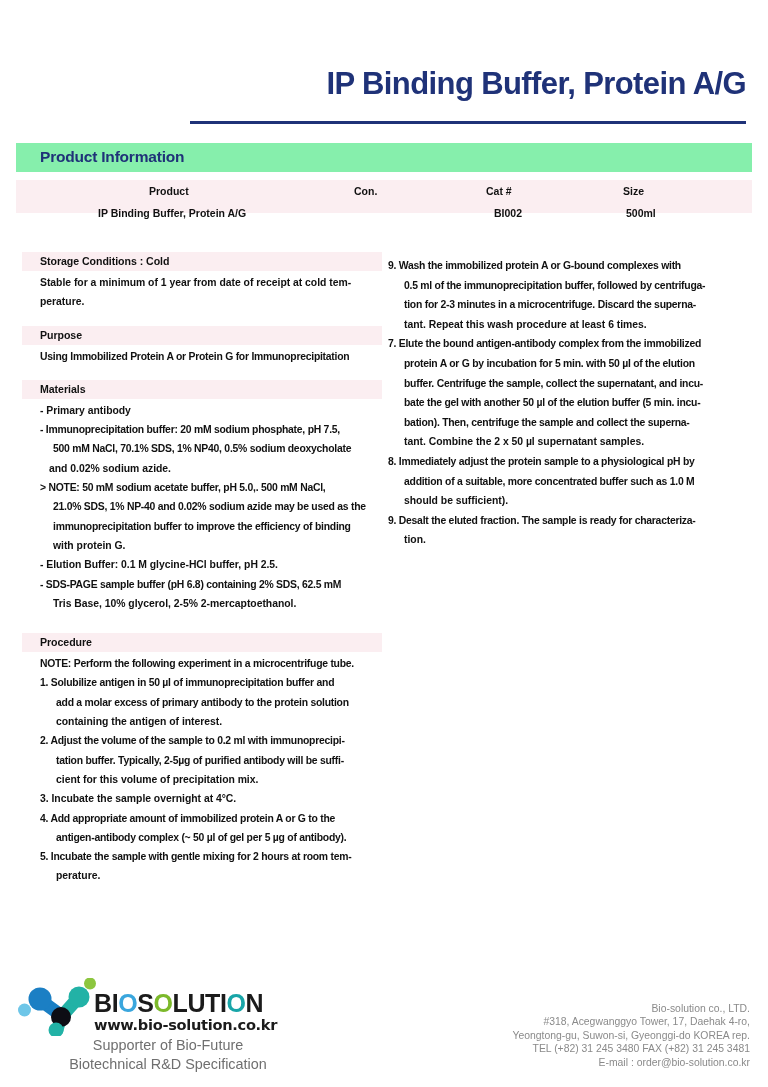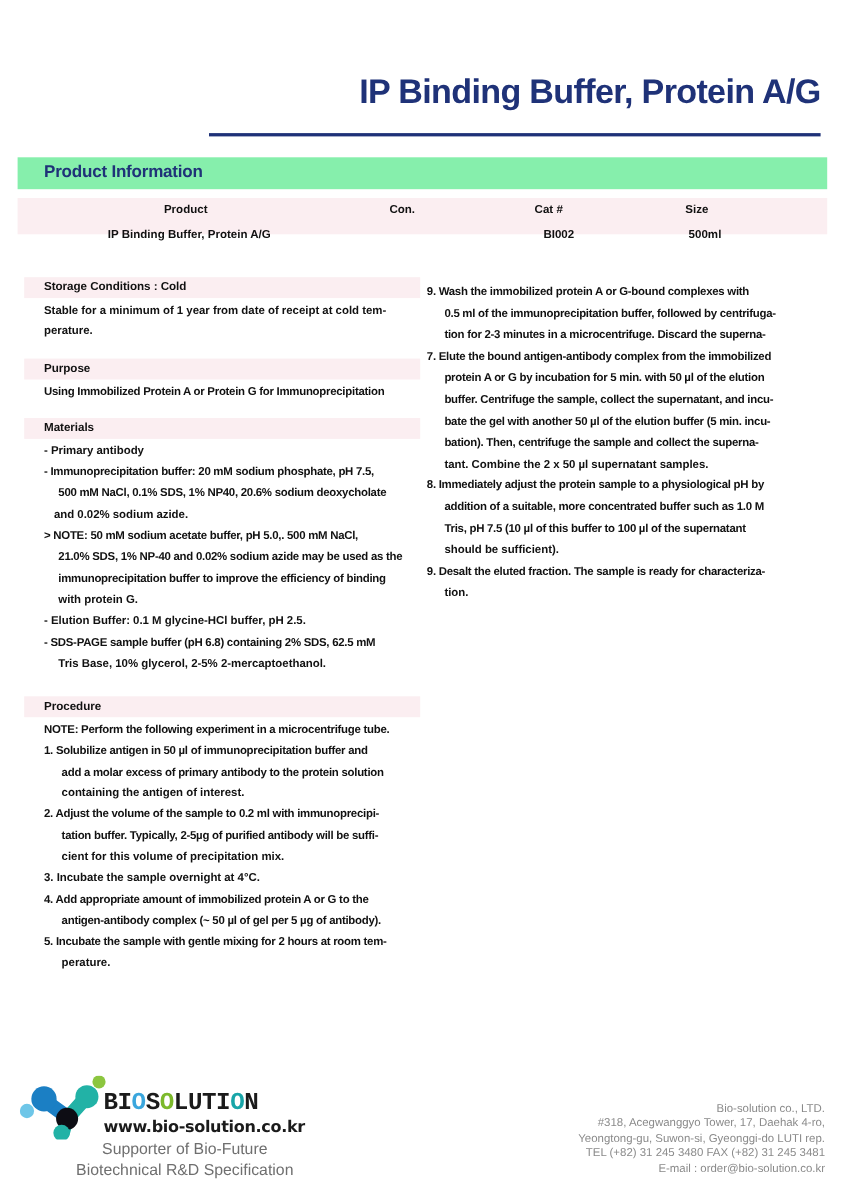--- a/index.html
+++ b/index.html
@@ -164,26 +164,26 @@
     top: 2px;
     width: 80px;
     height: 58px;
   }
   .brand-text {
     position: absolute;
     left: 76px;
     top: 14px;
   }
   .brand-word {
-    font-size: 22px;
+    font-size: 25px;
     font-weight: bold;
     letter-spacing: -0.4px;
     line-height: 26px;
     color: #1b1b1b;
-    font-family: Liberation Mono, monospace;
+    font-family: Liberation Sans, sans-serif;
   }
   .brand-word .o1 { color: #3aa6dd; }
   .brand-word .o2 { color: #7cb92b; }
   .brand-word .o3 { color: #18a5a8; }
   .brand-url {
     font-size: 14.6px;
     font-weight: bold;
     color: #1b1b1b;
     letter-spacing: -0.3px;
     line-height: 18px;
@@ -252,21 +252,21 @@
     <div class="sec-body">
       <div class="ln tight">Using Immobilized Protein A or Protein G for Immunoprecipitation</div>
     </div>
 
     <div class="gap"></div>
 
     <div class="sec-head">Materials</div>
     <div class="sec-body">
       <div class="ln">- Primary antibody</div>
       <div class="ln tight">- Immunoprecipitation buffer: 20 mM sodium phosphate, pH 7.5,</div>
-      <div class="ln tight ind2">500 mM NaCl, 0.1% SDS, 1% NP40, 20.6% sodium deoxycholate</div>
+      <div class="ln tight ind2">500 mM NaCl, 70.1% SDS, 1% NP40, 0.5% sodium deoxycholate</div>
       <div class="ln ind1">and 0.02% sodium azide.</div>
       <div class="ln tight">&gt; NOTE: 50 mM sodium acetate buffer, pH 5.0,. 500 mM NaCl,</div>
       <div class="ln tight ind2">21.0% SDS, 1% NP-40 and 0.02% sodium azide may be used as the</div>
       <div class="ln tight ind2">immunoprecipitation buffer to improve the efficiency of binding</div>
       <div class="ln ind2">with protein G.</div>
       <div class="ln">- Elution Buffer: 0.1 M glycine-HCl buffer, pH 2.5.</div>
       <div class="ln tight">- SDS-PAGE sample buffer (pH 6.8) containing 2% SDS, 62.5 mM</div>
       <div class="ln ind2">Tris Base, 10% glycerol, 2-5% 2-mercaptoethanol.</div>
     </div>
 
@@ -286,29 +286,29 @@
       <div class="ln tight ind3">antigen-antibody complex (~ 50 µl of gel per 5 µg of antibody).</div>
       <div class="ln tight">5. Incubate the sample with gentle mixing for 2 hours at room tem-</div>
       <div class="ln ind3">perature.</div>
     </div>
   </div>
 
   <div class="col col-right rcol">
     <div class="ln tight">9. Wash the immobilized protein A or G-bound complexes with</div>
     <div class="ln tight ind3">0.5 ml of the immunoprecipitation buffer, followed by centrifuga-</div>
     <div class="ln tight ind3">tion for 2-3 minutes in a microcentrifuge. Discard the superna-</div>
+    <div class="ln ind3">tant. Repeat this wash procedure at least 6 times.</div>
     <div class="ln tight">7. Elute the bound antigen-antibody complex from the immobilized</div>
     <div class="ln tight ind3">protein A or G by incubation for 5 min. with 50 µl of the elution</div>
     <div class="ln tight ind3">buffer. Centrifuge the sample, collect the supernatant, and incu-</div>
     <div class="ln tight ind3">bate the gel with another 50 µl of the elution buffer (5 min. incu-</div>
     <div class="ln tight ind3">bation). Then, centrifuge the sample and collect the superna-</div>
     <div class="ln ind3">tant. Combine the 2 x 50 µl supernatant samples.</div>
     <div class="ln tight">8. Immediately adjust the protein sample to a physiological pH by</div>
     <div class="ln tight ind3">addition of a suitable, more concentrated buffer such as 1.0 M</div>
-    <div class="ln tight ind3">Tris, pH 7.5 (10 µl of this buffer to 100 µl of the supernatant</div>
     <div class="ln ind3">should be sufficient).</div>
     <div class="ln tight">9. Desalt the eluted fraction. The sample is ready for characteriza-</div>
     <div class="ln ind3">tion.</div>
   </div>
 
   <div class="footer">
 
     <div class="logo-block">
 
       <svg class="logo-mark" viewBox="0 0 80 58">
@@ -332,19 +332,19 @@
 
       <div class="brand-tag">
         <div>Supporter of Bio-Future</div>
         <div>Biotechnical R&amp;D Specification</div>
       </div>
     </div>
 
     <div class="contact">
       <div>Bio-solution co., LTD.</div>
       <div>#318, Acegwanggyo Tower, 17, Daehak 4-ro,</div>
-      <div>Yeongtong-gu, Suwon-si, Gyeonggi-do LUTI rep.</div>
+      <div>Yeongtong-gu, Suwon-si, Gyeonggi-do KOREA rep.</div>
       <div>TEL (+82) 31 245 3480  FAX (+82) 31 245 3481</div>
       <div>E-mail : order@bio-solution.co.kr</div>
     </div>
   </div>
 
 </div>
 
 </body></html>

